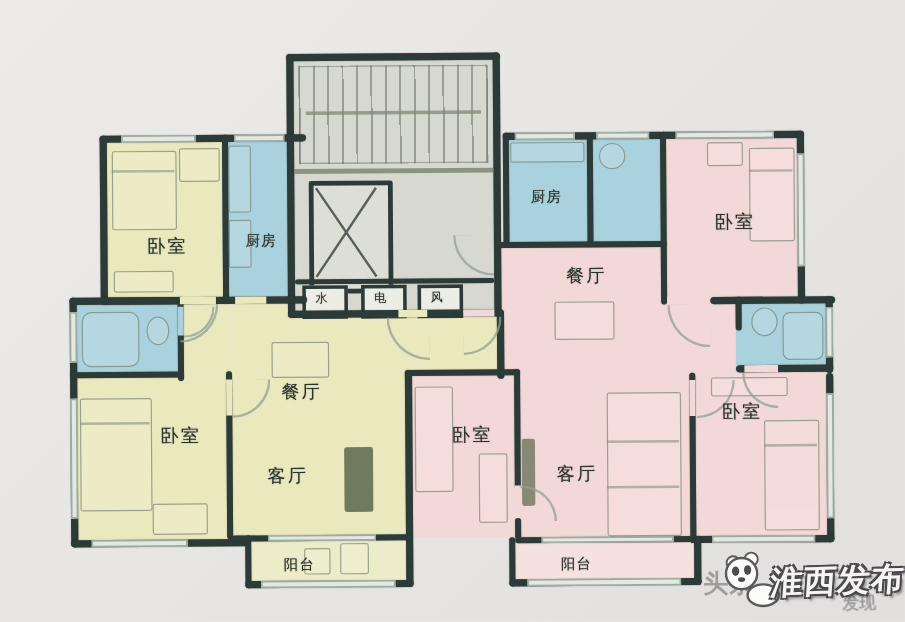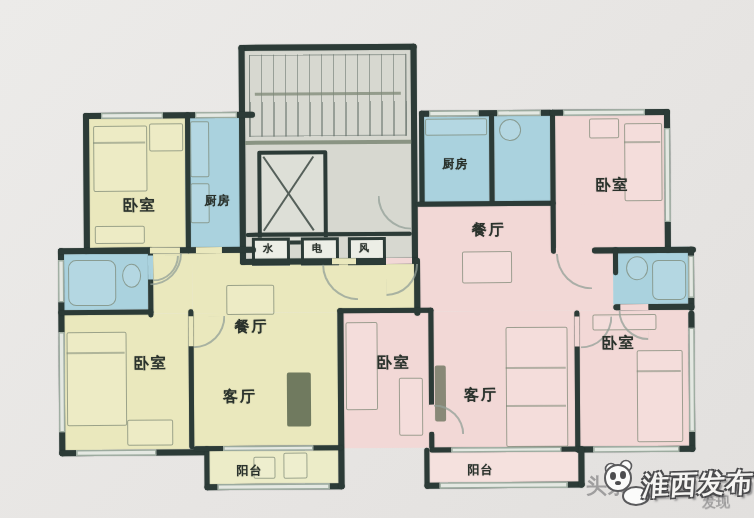--- a/index.html
+++ b/index.html
@@ -15,21 +15,21 @@
   .wet{background:var(--wet,#aad2de);}
   .cg{background:var(--core-bg,#d7d8d0);}
   .wall{position:absolute;background:var(--wall,#2c3b37);border-radius:3px;
         box-shadow:0 0 1px rgba(30,45,40,.55);}
   .gap{position:absolute;}
   .win{position:absolute;background:#e4e8e2;box-shadow:inset 0 0 0 1.3px var(--win-line,#9cab9f);}
   .fu{position:absolute;border:1.5px solid var(--sketch,#7d8876);background:rgba(255,255,255,.16);
       opacity:.72;border-radius:2px;}
   .fl{position:absolute;background:var(--sketch,#7d8876);opacity:.55;}
   .arc{position:absolute;opacity:.75;}
-  .lbl{position:absolute;transform:translate(-50%,-50%);font-weight:bold;color:var(--ink,#2a322c);
+  .lbl{position:absolute;transform:translate(-50%,-50%);font-weight:normal;color:var(--ink,#2a322c);
        letter-spacing:2px;white-space:nowrap;font-size:15px;text-shadow:0 0 1px rgba(42,50,44,.55);}
   .lbl.small{font-size:12px;letter-spacing:1px;}
   .lbl.tiny{font-size:10px;letter-spacing:0;}
   .stairs{position:absolute;background:
      repeating-linear-gradient(90deg,rgba(100,112,105,.55) 0 1.6px,transparent 1.6px 12px);
      box-shadow:inset 0 0 0 1.2px rgba(100,112,105,.5);}
   .wm-front{position:absolute;font-weight:bold;font-size:27px;color:var(--watermark-front,#f5f4f2);
      letter-spacing:1px;transform:rotate(-2deg) skewX(-6deg);white-space:nowrap;
      text-shadow:-1.6px -1.6px 0 var(--watermark-outline,#4a4a4c),1.6px -1.6px 0 var(--watermark-outline,#4a4a4c),
        -1.6px 1.6px 0 var(--watermark-outline,#4a4a4c),1.6px 1.6px 0 var(--watermark-outline,#4a4a4c),

